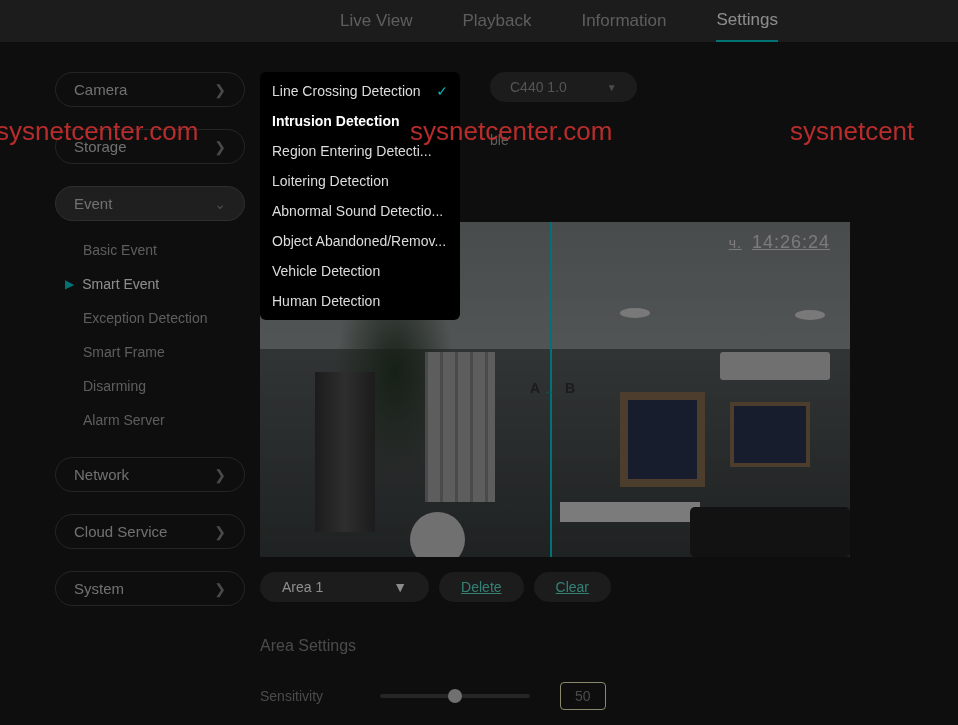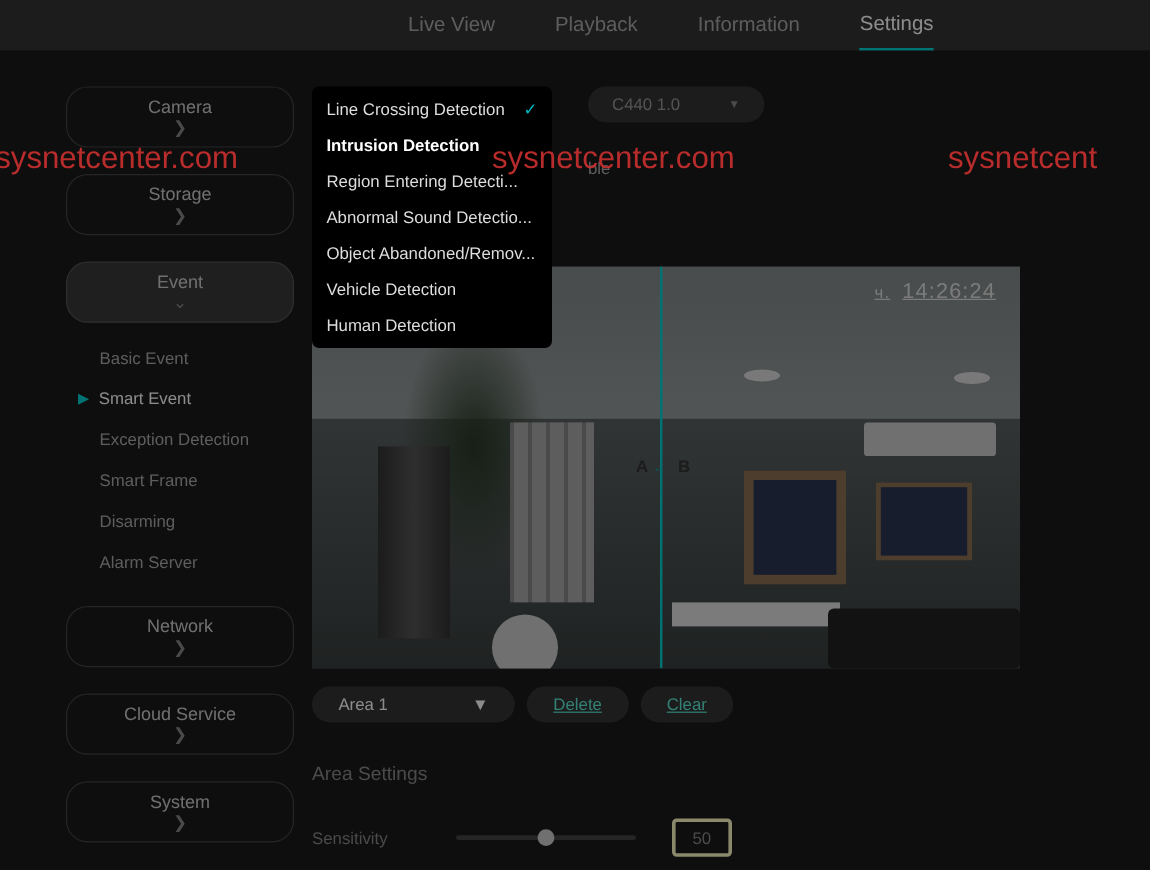--- a/index.html
+++ b/index.html
@@ -5,21 +5,21 @@
   * { margin: 0; padding: 0; box-sizing: border-box; font-family: Arial, sans-serif; }
   body { background: #1a1a1a; color: #ccc; width: 958px; height: 725px; overflow: hidden; position: relative; }
   
   .top-nav { height: 42px; background: #333; display: flex; align-items: center; gap: 50px; padding-left: 340px; }
   .top-nav-item { color: #aaa; font-size: 17px; cursor: pointer; padding: 10px 0; }
   .top-nav-item.active { color: #fff; border-bottom: 2px solid #00d4d4; }
   
   .main-area { display: flex; }
   
   .sidebar { width: 260px; padding: 30px 0 0 55px; }
-  .side-cat { border: 1px solid #444; border-radius: 18px; padding: 8px 18px; margin-bottom: 22px; display: flex; justify-content: space-between; align-items: center; cursor: pointer; width: 190px; flex-direction: column; }
+  .side-cat { border: 1px solid #444; border-radius: 18px; padding: 8px 18px; margin-bottom: 22px; display: flex; justify-content: space-between; align-items: center; cursor: pointer; width: 190px; }
   .side-cat.active { background: #3a3a3a; border-color: #555; }
   .side-cat-label { color: #ccc; font-size: 15px; }
   .chevron { color: #888; font-size: 14px; }
   .sub-items { margin: -10px 0 20px 10px; }
   .sub-item { padding: 9px 18px; color: #aaa; font-size: 14px; cursor: pointer; display: flex; align-items: center; gap: 8px; }
   .sub-item.active { color: #fff; }
   .sub-item .play-icon { color: #00d4d4; font-size: 12px; margin-left: -18px; }
   
   .content { flex: 1; position: relative; padding-top: 30px; }
   
@@ -58,21 +58,21 @@
   .controls-row { position: absolute; top: 530px; left: 0; display: flex; gap: 10px; align-items: center; }
   .area-select { background: #333; border-radius: 16px; padding: 7px 22px; display: flex; align-items: center; gap: 70px; color: #ffffff; font-size: 14px; }
   .btn { background: #333; border-radius: 16px; padding: 7px 22px; color: #5eead4; font-size: 14px; cursor: pointer; border: none; text-decoration: underline; }
   
   .area-settings-label { position: absolute; top: 595px; left: 0; color: #888; font-size: 16px; }
   
   .sensitivity-row { position: absolute; top: 640px; left: 0; display: flex; align-items: center; gap: 30px; }
   .sensitivity-label { color: #888; font-size: 14px; width: 90px; }
   .slider-track { width: 150px; height: 4px; background: #444; border-radius: 2px; position: relative; }
   .slider-thumb { position: absolute; top: -5px; left: 45%; width: 14px; height: 14px; background: #ccc; border-radius: 50%; }
-  .slider-value { border: 3px solid #fef9c3; border-radius: 4px; padding: 5px 14px; color: #888; font-size: 14px; }
+  .slider-value { border: 1px solid #fef9c3; border-radius: 4px; padding: 5px 14px; color: #888; font-size: 14px; }
   
   .dim-overlay { position: absolute; top: 0; left: 0; right: 0; bottom: 0; background: rgba(0,0,0,0.45); pointer-events: none; z-index: 50; }
   .dropdown { z-index: 200; }
   .top-nav { position: relative; z-index: 10; }
   
   .watermark { position: absolute; color: #cc3030; font-size: 26px; font-family: Arial; letter-spacing: 0px; z-index: 300; pointer-events: none; font-weight: normal; opacity: 0.9; }
   .wm1 { top: 116px; left: -4px; }
   .wm2 { top: 116px; left: 410px; }
   .wm3 { top: 116px; left: 790px; }
 </style>
@@ -126,20 +126,21 @@
   </div>
 
   <div class="content">
     <div class="dropdown">
       <div class="dropdown-item selected">
         <span>Line Crossing Detection</span>
         <span class="check">✓</span>
       </div>
       <div class="dropdown-item highlight">Intrusion Detection</div>
       <div class="dropdown-item">Region Entering Detecti...</div>
+      <div class="dropdown-item">Loitering Detection</div>
       <div class="dropdown-item">Abnormal Sound Detectio...</div>
       <div class="dropdown-item">Object Abandoned/Remov...</div>
       <div class="dropdown-item">Vehicle Detection</div>
       <div class="dropdown-item">Human Detection</div>
     </div>
 
     <div class="right-content">
       <div class="channel-row">
         <div class="select-pill">
           <span>C440 1.0</span>

